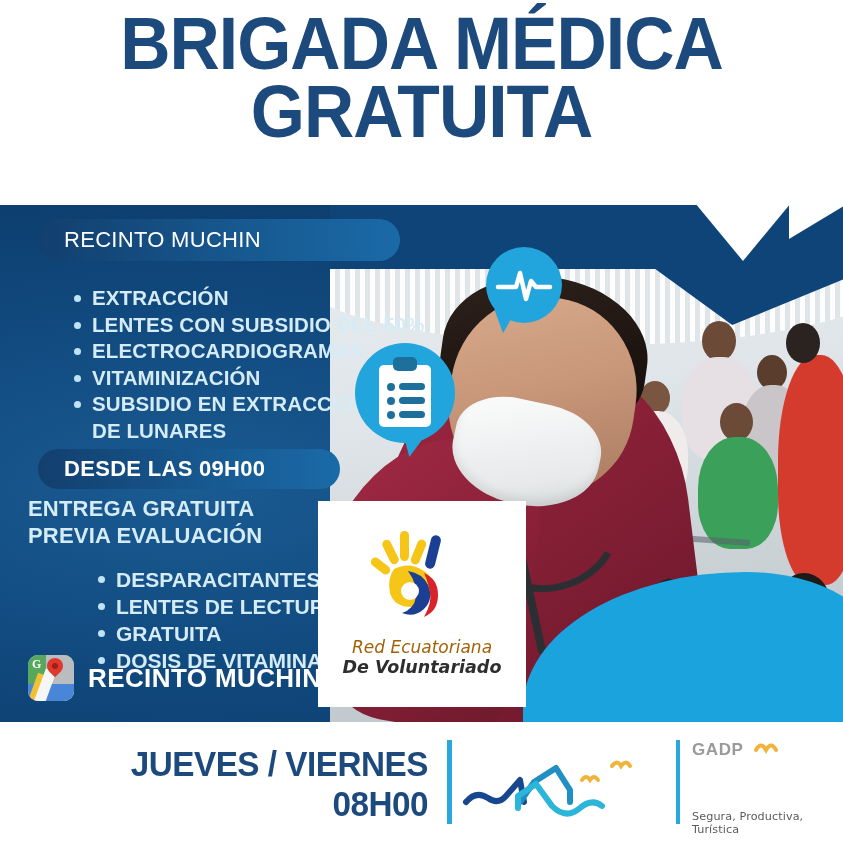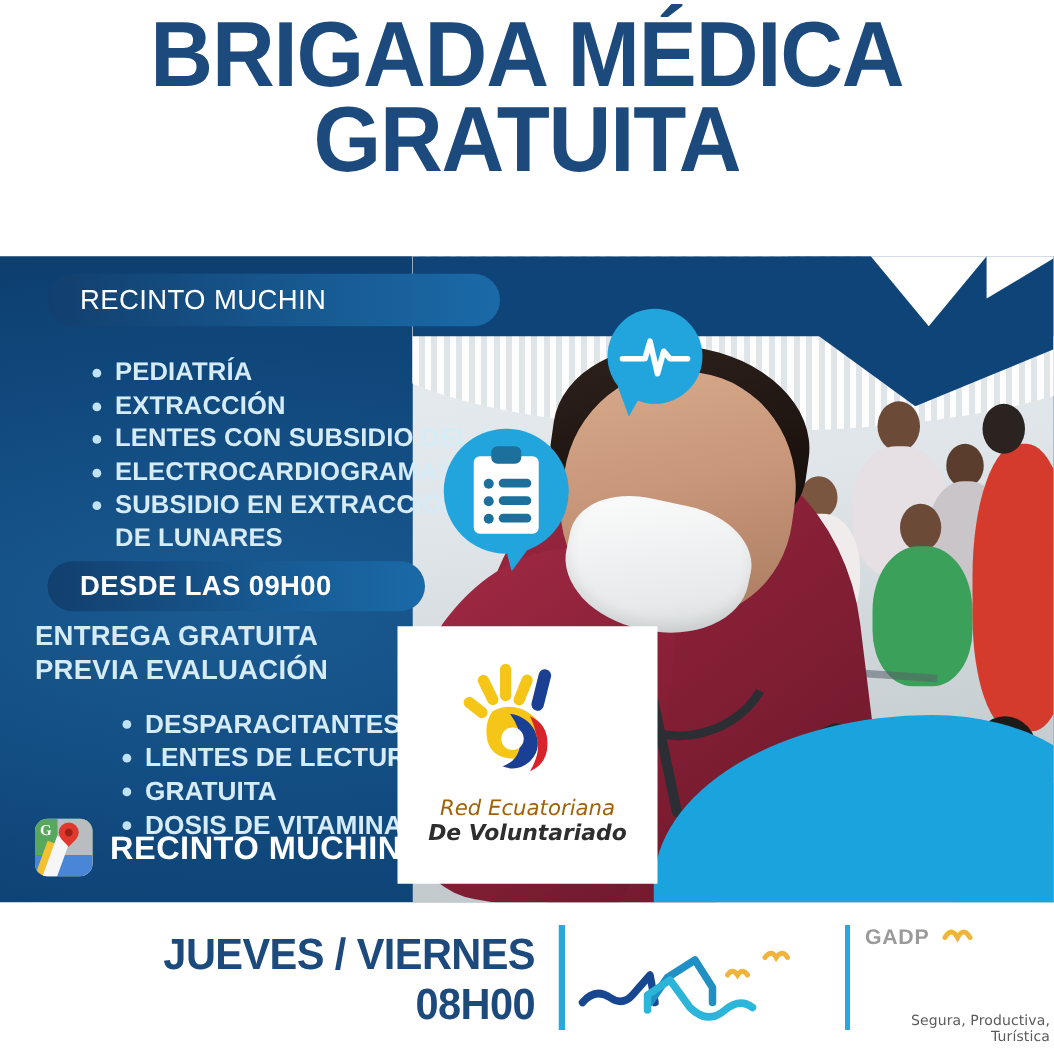--- a/index.html
+++ b/index.html
@@ -161,21 +161,21 @@
   
   .footer{position:absolute;left:0;top:722px;width:843px;height:121px;background:#ffffff;}
   .f-date{
     position:absolute;left:60px;top:22px;width:368px;text-align:right;
     color:#1d4a7d;font-weight:bold;font-size:35px;line-height:40px;letter-spacing:-.5px;
     transform:scaleX(0.95);transform-origin:right top;
   }
   .f-div{position:absolute;left:447px;top:18px;width:5px;height:84px;background:#2aa7dd;}
   .f-mount{position:absolute;left:462px;top:30px;width:190px;height:66px;}
   .f-div2{position:absolute;left:676px;top:18px;width:4px;height:84px;background:#2aa7dd;}
-  .f-sua{position:absolute;left:690px;top:18px;width:150px;height:86px;text-align:right;}
+  .f-sua{position:absolute;left:690px;top:18px;width:150px;height:86px;}
   .sua-gadp{position:absolute;left:2px;top:0px;color:#9a9a9a;font-weight:bold;font-size:17px;letter-spacing:.6px;font-family:"Liberation Sans",sans-serif;}
   .sua-word{position:absolute;left:0px;top:14px;font-size:54px;font-weight:bold;letter-spacing:-1px;
     background:linear-gradient(100deg,#18a5a2 0%,#1fb0c4 28%,#1d6fb5 68%,#16438c 100%);
     -webkit-background-clip:text;background-clip:text;color:transparent;font-family:"Liberation Sans",sans-serif;}
   .sua-tag{position:absolute;left:2px;top:70px;color:#5b5b5b;font-size:11.2px;font-family:"DejaVu Sans",sans-serif;letter-spacing:.1px;}
 </style>
 </head>
 <body>
 
 <div class="poster">
@@ -228,24 +228,24 @@
     </div>
 
     <div class="notch"></div>
     <div class="notch2"></div>
 
     <div class="pill pill-recinto">
       <span>RECINTO MUCHIN</span>
     </div>
 
     <ul class="svclist">
-      <li>PEDIATRÍA</li>
       <li>EXTRACCIÓN</li>
       <li>LENTES CON SUBSIDIO DEL 50%</li>
       <li>ELECTROCARDIOGRAMAS</li>
+      <li>VITAMINIZACIÓN</li>
       <li>SUBSIDIO EN EXTRACCIÓN</li>
       <li class="cont">DE LUNARES</li>
     </ul>
 
     <div class="pill pill-desde">
       <span>DESDE LAS 09H00</span>
     </div>
 
     <div class="entrega">
       <div>ENTREGA GRATUITA</div>

